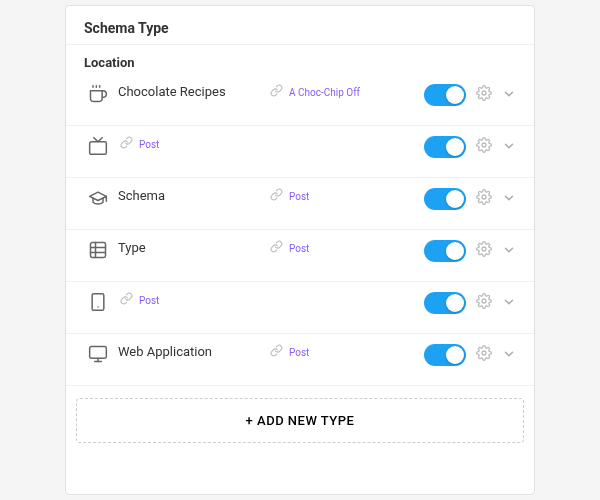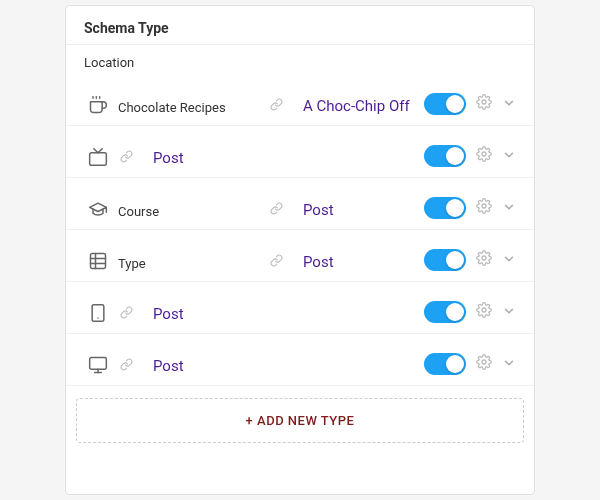--- a/index.html
+++ b/index.html
@@ -24,27 +24,27 @@
       padding: 14px 18px 8px 18px;
       border-bottom: 1px solid #eee;
     }
     .panel-title {
       font-size: 14px;
       font-weight: 700;
       color: #333;
     }
     .section-label {
       font-size: 13px;
-      font-weight: 400;
+      font-weight: 700;
       color: #333;
       padding: 10px 18px 4px 18px;
     }
     .schema-row {
       display: flex;
-      align-items: flex-end;
+      align-items: flex-start;
       padding: 10px 18px;
       border-bottom: 1px solid #f0f0f0;
       min-height: 52px;
     }
     .row-icon {
       width: 28px;
       display: flex;
       align-items: center;
       justify-content: center;
       color: #666;
@@ -71,23 +71,22 @@
       align-items: center;
       gap: 6px;
       color: #aaa;
       font-size: 13px;
     }
     .location-item .link-icon {
       font-size: 12px;
       color: #bbb;
     }
     .location-text {
-      color: #4c1d95;
-      font-size: 15px;
-      margin-left: 14px;
+      color: #8b5cf6;
+      font-size: 10px;
     }
     .row-controls {
       display: flex;
       align-items: center;
       gap: 10px;
       flex-shrink: 0;
     }
     
     .toggle {
       position: relative;
@@ -132,21 +131,21 @@
     }
     .add-new-section {
       border: 1px dashed #ccc;
       margin: 12px 10px;
       border-radius: 4px;
       display: flex;
       align-items: center;
       justify-content: center;
       padding: 14px;
       cursor: pointer;
-      color: #7f1d1d;
+      color: #000000;
       font-size: 13px;
       font-weight: 500;
       letter-spacing: 0.5px;
     }
   </style>
 </head>
 <body>
 
 <div class="panel">
   <div class="panel-header">
@@ -219,21 +218,21 @@
             </svg></span>
     </div>
   </div>
       <div class="schema-row">
     <div class="row-icon">
           <svg width="20" height="20" viewBox="0 0 24 24" fill="none" stroke="#666" stroke-width="1.8" stroke-linecap="round" stroke-linejoin="round">
             <path d="M22 10v6M2 10l10-5 10 5-10 5z"></path>
             <path d="M6 12v5c3 3 9 3 12 0v-5"></path>
           </svg>
         </div>
-    <div class="row-name">Course</div>
+    <div class="row-name">Schema</div>
     <div class="row-location">
     <div class="location-item">
       <span class="link-icon"><svg width="13" height="13" viewBox="0 0 24 24" fill="none" stroke="#bbb" stroke-width="2" stroke-linecap="round" stroke-linejoin="round">
                 <path d="M10 13a5 5 0 0 0 7.54.54l3-3a5 5 0 0 0-7.07-7.07l-1.72 1.71"></path>
                 <path d="M14 11a5 5 0 0 0-7.54-.54l-3 3a5 5 0 0 0 7.07 7.07l1.71-1.71"></path>
               </svg></span>
       <span class="location-text">Post</span>
     </div>
   </div>
     <div class="row-controls">
@@ -314,20 +313,21 @@
     </div>
   </div>
       <div class="schema-row">
     <div class="row-icon">
           <svg width="20" height="20" viewBox="0 0 24 24" fill="none" stroke="#666" stroke-width="1.8" stroke-linecap="round" stroke-linejoin="round">
             <rect x="2" y="3" width="20" height="14" rx="2" ry="2"></rect>
             <line x1="8" y1="21" x2="16" y2="21"></line>
             <line x1="12" y1="17" x2="12" y2="21"></line>
           </svg>
         </div>
+    <div class="row-name">Web Application</div>
     <div class="row-location">
     <div class="location-item">
       <span class="link-icon"><svg width="13" height="13" viewBox="0 0 24 24" fill="none" stroke="#bbb" stroke-width="2" stroke-linecap="round" stroke-linejoin="round">
                 <path d="M10 13a5 5 0 0 0 7.54.54l3-3a5 5 0 0 0-7.07-7.07l-1.72 1.71"></path>
                 <path d="M14 11a5 5 0 0 0-7.54-.54l-3 3a5 5 0 0 0 7.07 7.07l1.71-1.71"></path>
               </svg></span>
       <span class="location-text">Post</span>
     </div>
   </div>
     <div class="row-controls">

